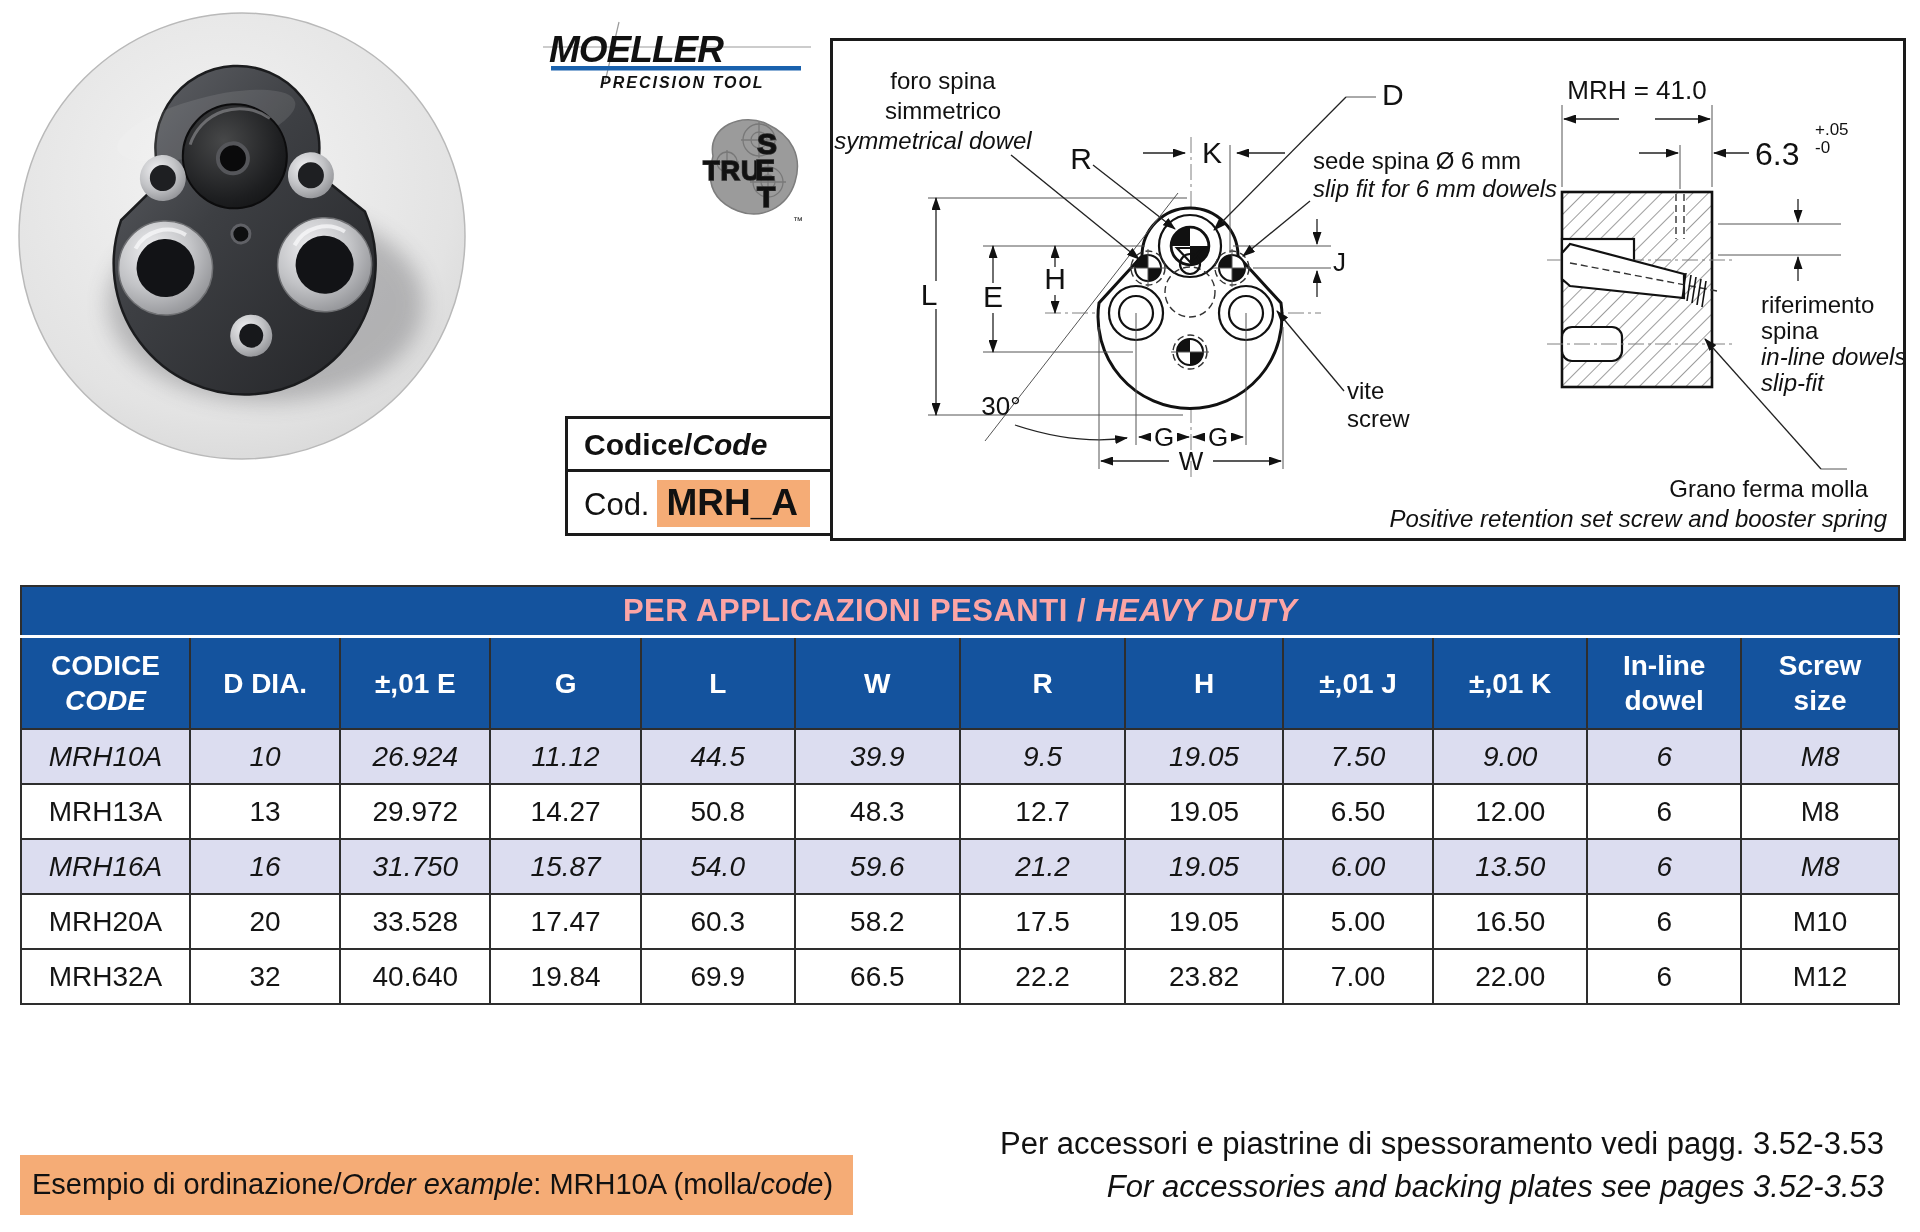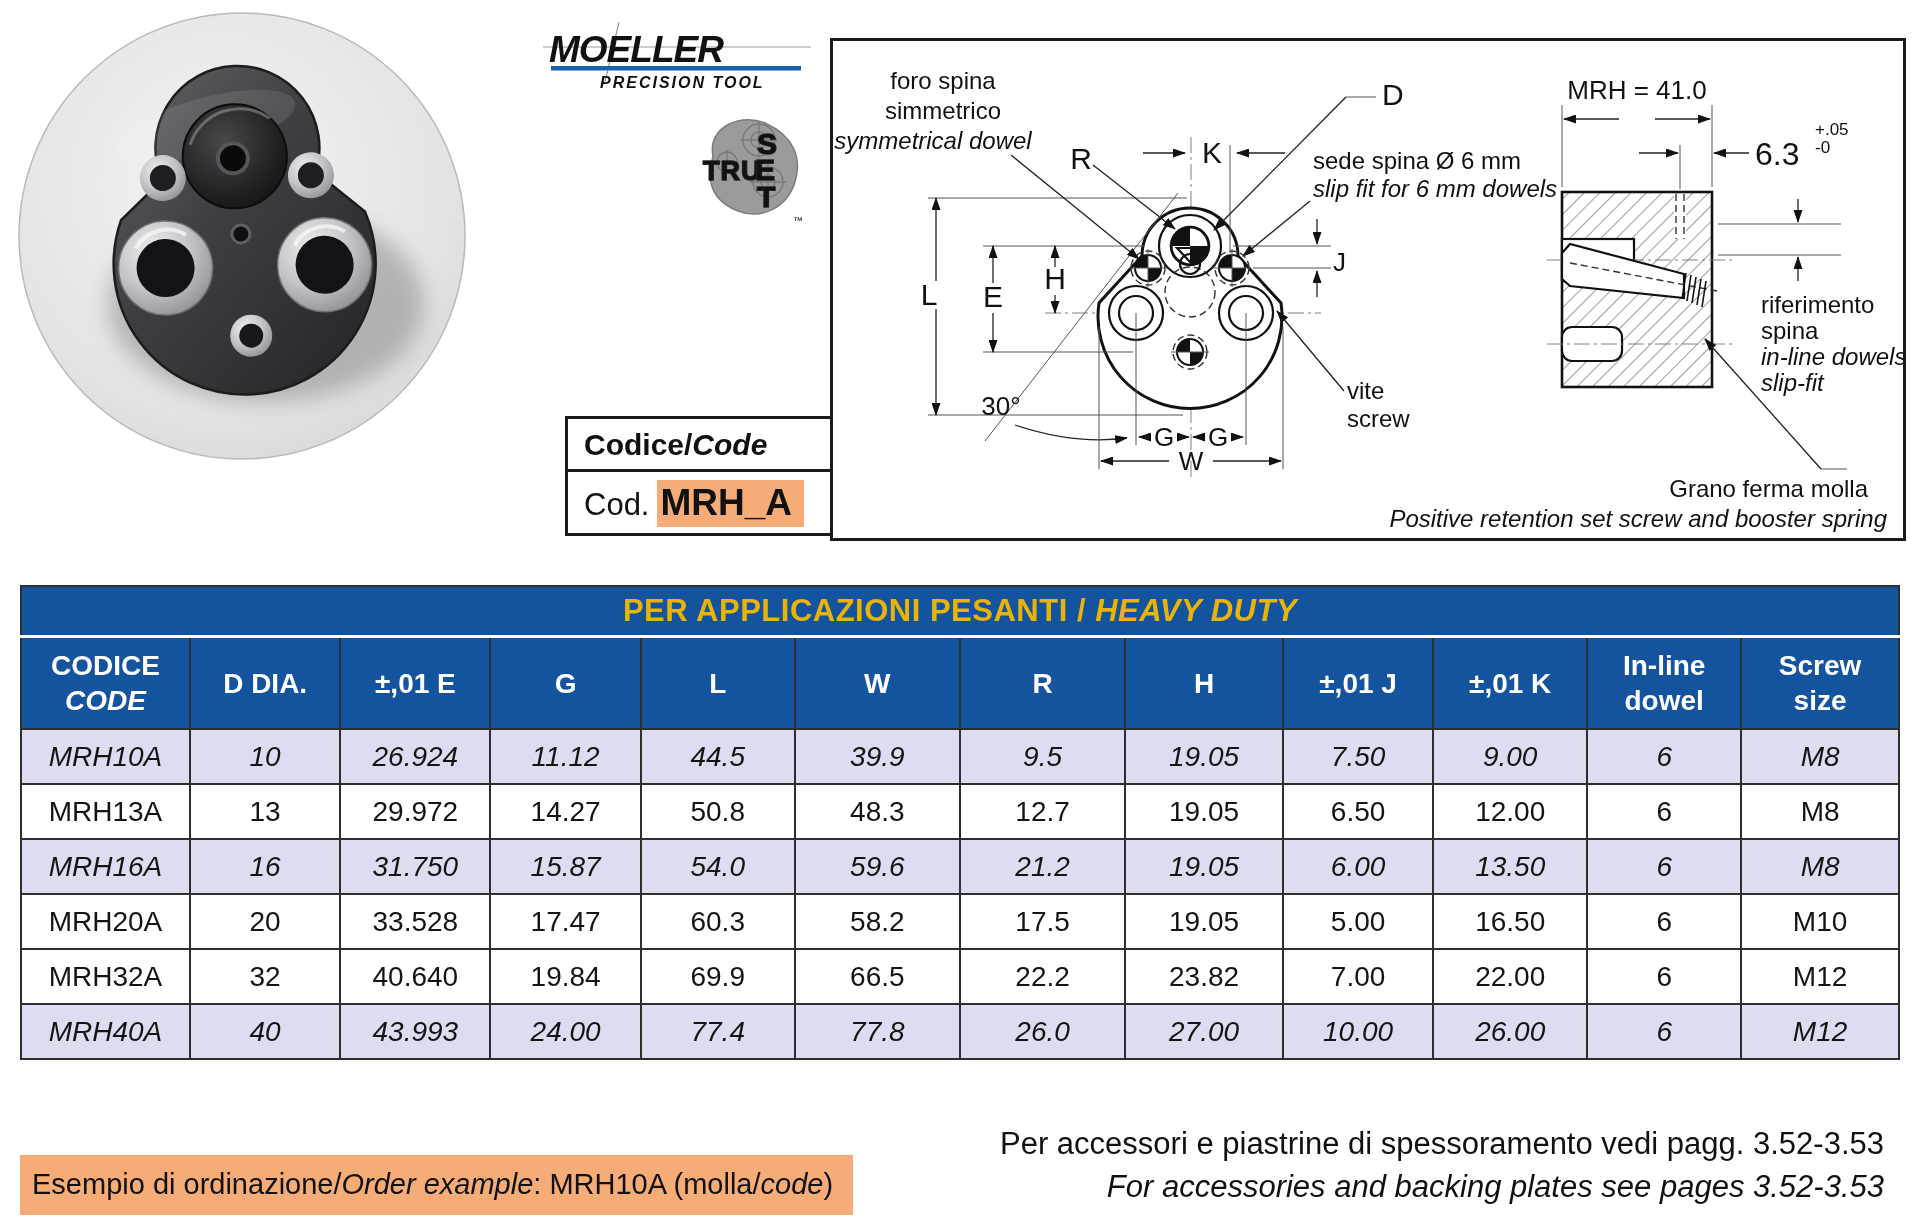--- a/index.html
+++ b/index.html
@@ -11,30 +11,30 @@
 
   .photo   { position:absolute; left:14px;  top:6px; }
   .logo    { position:absolute; left:543px; top:20px; }
   .trueset { position:absolute; left:693px; top:108px; }
 
   .codebox { position:absolute; left:525px; top:416px; width:266px; background:#fff;
              border:3px solid #1a1a1a;margin-left:40px; }
   .codebox .r1 { border-bottom:3px solid #1a1a1a; font-size:30px; font-weight:bold;
                  padding:9px 0 7px 16px; }
   .codebox .r2 { font-size:31px; padding:10px 0 9px 16px; }
-  .code-badge  { background:#F5AC76; font-weight:bold; font-size:37px; padding:2px 12px 4px 3px; margin-left:8px; }
+  .code-badge  { background:#F5AC76; font-weight:bold; font-size:37px; padding:2px 12px 4px 9px; margin-left:8px; }
   .it { font-style:italic; }
 
   .drawing { position:absolute; left:830px; top:38px; width:1070px; height:497px;
              border:3px solid #1a1a1a; background:#fff; }
 
   .maintable { position:absolute; left:20px; top:585px; width:1880px;
                border-collapse:collapse; table-layout:fixed; }
   .maintable th, .maintable td { border:2px solid #2e2e2e; }
-  .title-row th { background:#14539E; color:#eab308; font-size:31px; font-weight:bold;
+  .title-row th { background:#14539E; color:#fca5a5; font-size:31px; font-weight:bold;
                   height:46px; border-bottom:3px solid #fff; letter-spacing:.5px; }
   .head-row th  { background:#14539E; color:#fff; font-size:28px; font-weight:bold;
                   height:88px; line-height:1.25; vertical-align:middle; }
   .maintable td { font-size:28px; text-align:center; height:51px; background:#fff; color:#141414; }
   .maintable tr.alt td { background:#DCDDF0;font-style:italic; }
 
   .order { position:absolute; left:20px; top:1155px; background:#F5AC76;
            font-size:29px; padding:13px 20px 14px 12px; white-space:nowrap; }
   .footnote { position:absolute; left:820px; top:1122px; width:1064px; text-align:right;
               font-size:31px; line-height:1.40; }
@@ -408,34 +408,20 @@
         <td>19.84</td>
         <td>69.9</td>
         <td>66.5</td>
         <td>22.2</td>
         <td>23.82</td>
         <td>7.00</td>
         <td>22.00</td>
         <td>6</td>
         <td>M12</td>
       </tr>
-      <tr class="alt">
-        <td>MRH40A</td>
-        <td>40</td>
-        <td>43.993</td>
-        <td>24.00</td>
-        <td>77.4</td>
-        <td>77.8</td>
-        <td>26.0</td>
-        <td>27.00</td>
-        <td>10.00</td>
-        <td>26.00</td>
-        <td>6</td>
-        <td>M12</td>
-      </tr>
     </tbody>
 </table>
 
 <div class="order"><span>Esempio di ordinazione/</span><span class="it">Order example</span><span>: MRH10A (molla/</span><span class="it">code</span><span>)</span></div>
 
 <div class="footnote">
   <div>Per accessori e piastrine di spessoramento vedi pagg. 3.52-3.53</div>
   <div class="it">For accessories and backing plates see pages 3.52-3.53</div>
 </div>
 

